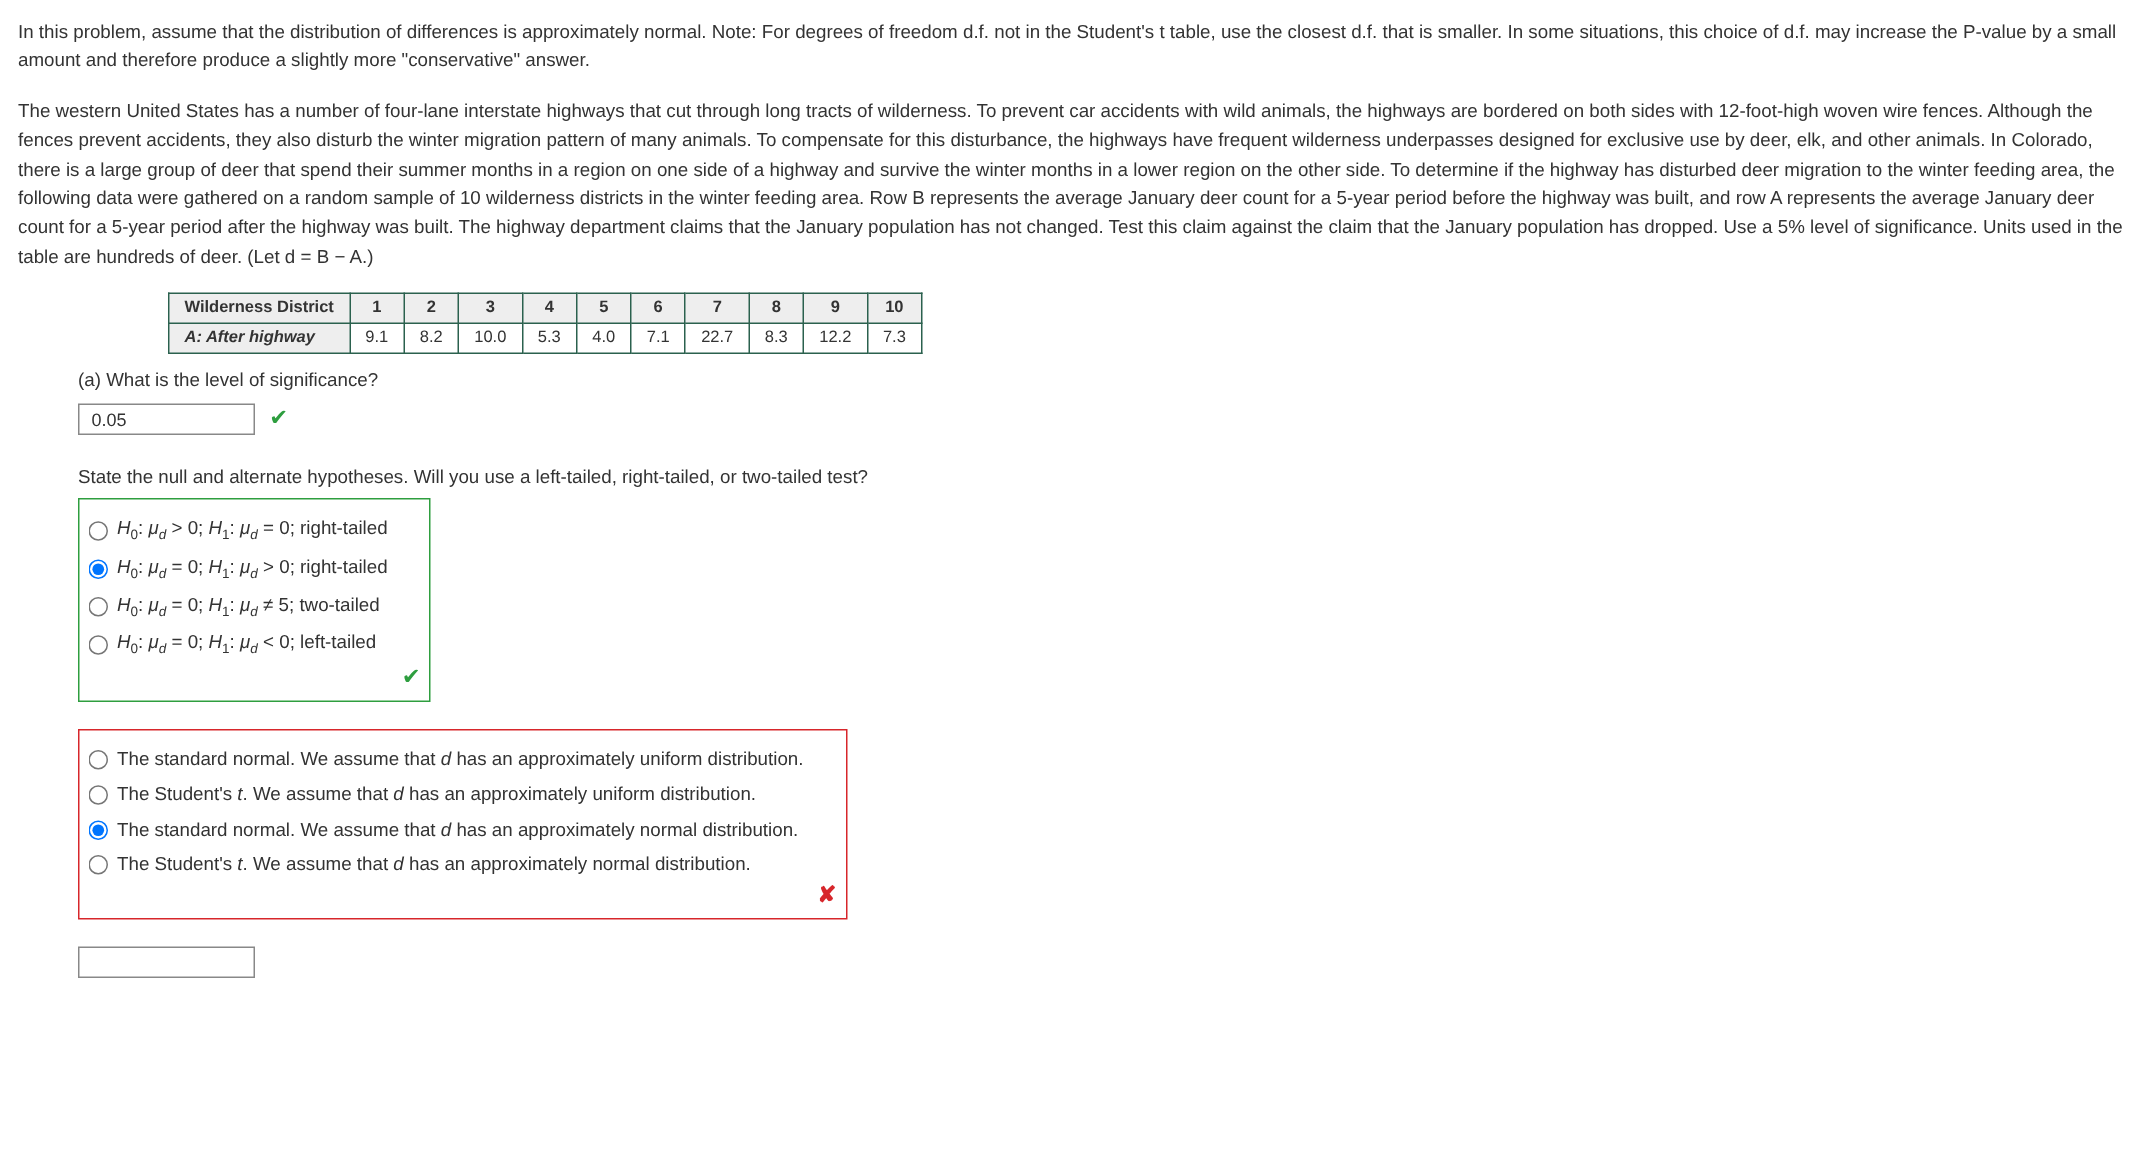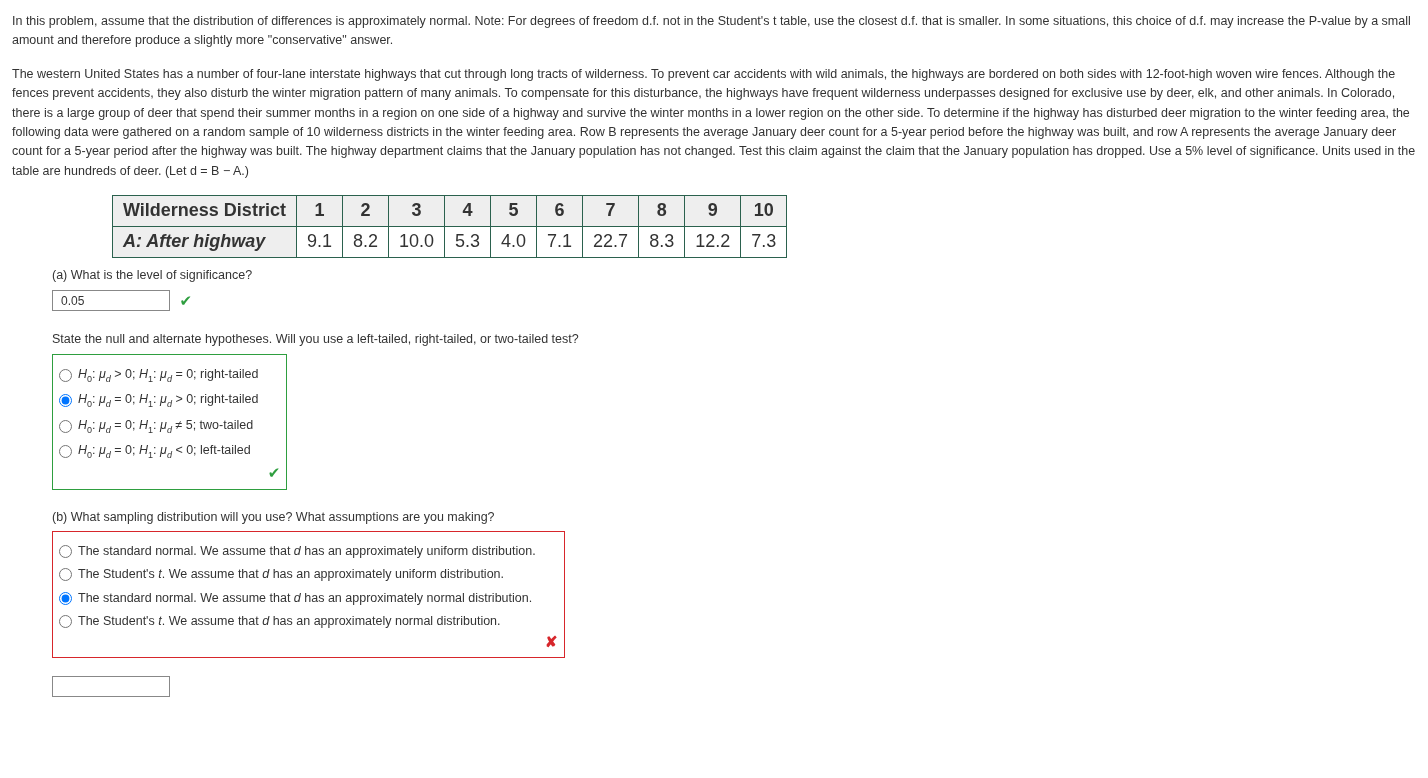--- a/index.html
+++ b/index.html
@@ -1,31 +1,31 @@
 <!DOCTYPE html>
 <html><head>
 <meta charset="utf-8">
 <style>
   body{margin:0;padding:12px 12px 20px 12px;font-family:Verdana,Geneva,sans-serif;font-size:12.5px;color:#333;background:#fff;line-height:1.55}
   .intro p{margin:0 0 14px 0}
   .intro .note-i{}
   .data-table{border-collapse:collapse;margin:6px 0 6px 100px}
-  .data-table td,.data-table th{border:1px solid #2b614e;padding:1px 10px;text-align:center;font-weight:normal;font-size:18px}
+  .data-table td,.data-table th{border:1px solid #2b614e;padding:1px 10px;text-align:center;font-weight:normal;font-size:11px}
   .data-table .rowhdr{padding:1px 10px;font-weight:bold;background:#eee;text-align:left}
   .data-table thead th{font-weight:bold;background:#eee}
   .qwrap{margin:8px 0 18px 40px}
   .qtext{margin:0 0 4px 0}
   .ansbox{display:inline-block;border:1px solid #888;padding:1px 8px;min-width:100px;height:17px;font-size:12px;vertical-align:middle;background:#fff}
   .check{color:#2e9e3f;font-size:15px;margin-left:6px;vertical-align:middle}
   .check-br{color:#2e9e3f;font-size:15px;position:absolute;right:6px;bottom:4px}
   .xmark{color:#d7262b;font-size:15px;font-weight:bold;position:absolute;right:6px;bottom:4px}
   .optbox{position:relative;border:1px solid;display:table;padding:6px 28px 22px 6px;margin-top:2px}
   .optbox.correct{border-color:#2e9e3f}
   .optbox.wrong{border-color:#d7262b}
-  .optrow{display:flex;align-items:center;gap:6px;margin:4px 0;font-size:12.5px}
+  .optrow{display:flex;gap:6px;margin:4px 0;font-size:12.5px}
   .optrow input{margin:0}
   .optlabel .it{font-style:italic}
   .sub{font-size:9px;vertical-align:sub}
 </style>
 </head>
 <body>
 
 <div class="intro">
   <p>
     <span>In this problem, assume that the distribution of differences is approximately normal. </span><span class="note-i">Note:</span><span> For degrees of freedom </span><span class="note-i">d.f.</span><span> not in the Student's </span><span class="note-i">t</span><span> table, use the closest </span><span class="note-i">d.f.</span><span> that is </span><span class="note-i">smaller</span><span>. In some situations, this choice of </span><span class="note-i">d.f.</span><span> may increase the </span><span class="note-i">P</span><span>-value by a small amount and therefore produce a slightly more "conservative" answer.</span>
@@ -104,21 +104,20 @@
       <span class="optlabel">
         <span class="it">H</span><span class="sub">0</span><span>: </span><span class="it">μ</span><span class="sub it">d</span><span> = 0; </span><span class="it">H</span><span class="sub">1</span><span>: </span><span class="it">μ</span><span class="sub it">d</span><span> &lt; 0; left-tailed</span>
       </span>
     </div>
 
     <span class="check-br">✔</span>
   </div>
 </div>
 
 <div class="qwrap">
-  <p class="qtext">(b) What sampling distribution will you use? What assumptions are you making?</p>
   <div class="optbox wrong">
 
     <div class="optrow">
       <input type="radio" name="dist" style="">
       <span class="optlabel"><span>The standard normal. We assume that </span><span class="it">d</span><span> has an approximately uniform distribution.</span></span>
     </div>
 
     <div class="optrow">
       <input type="radio" name="dist" style="">
       <span class="optlabel"><span>The Student's </span><span class="it">t</span><span>. We assume that </span><span class="it">d</span><span> has an approximately uniform distribution.</span></span>

